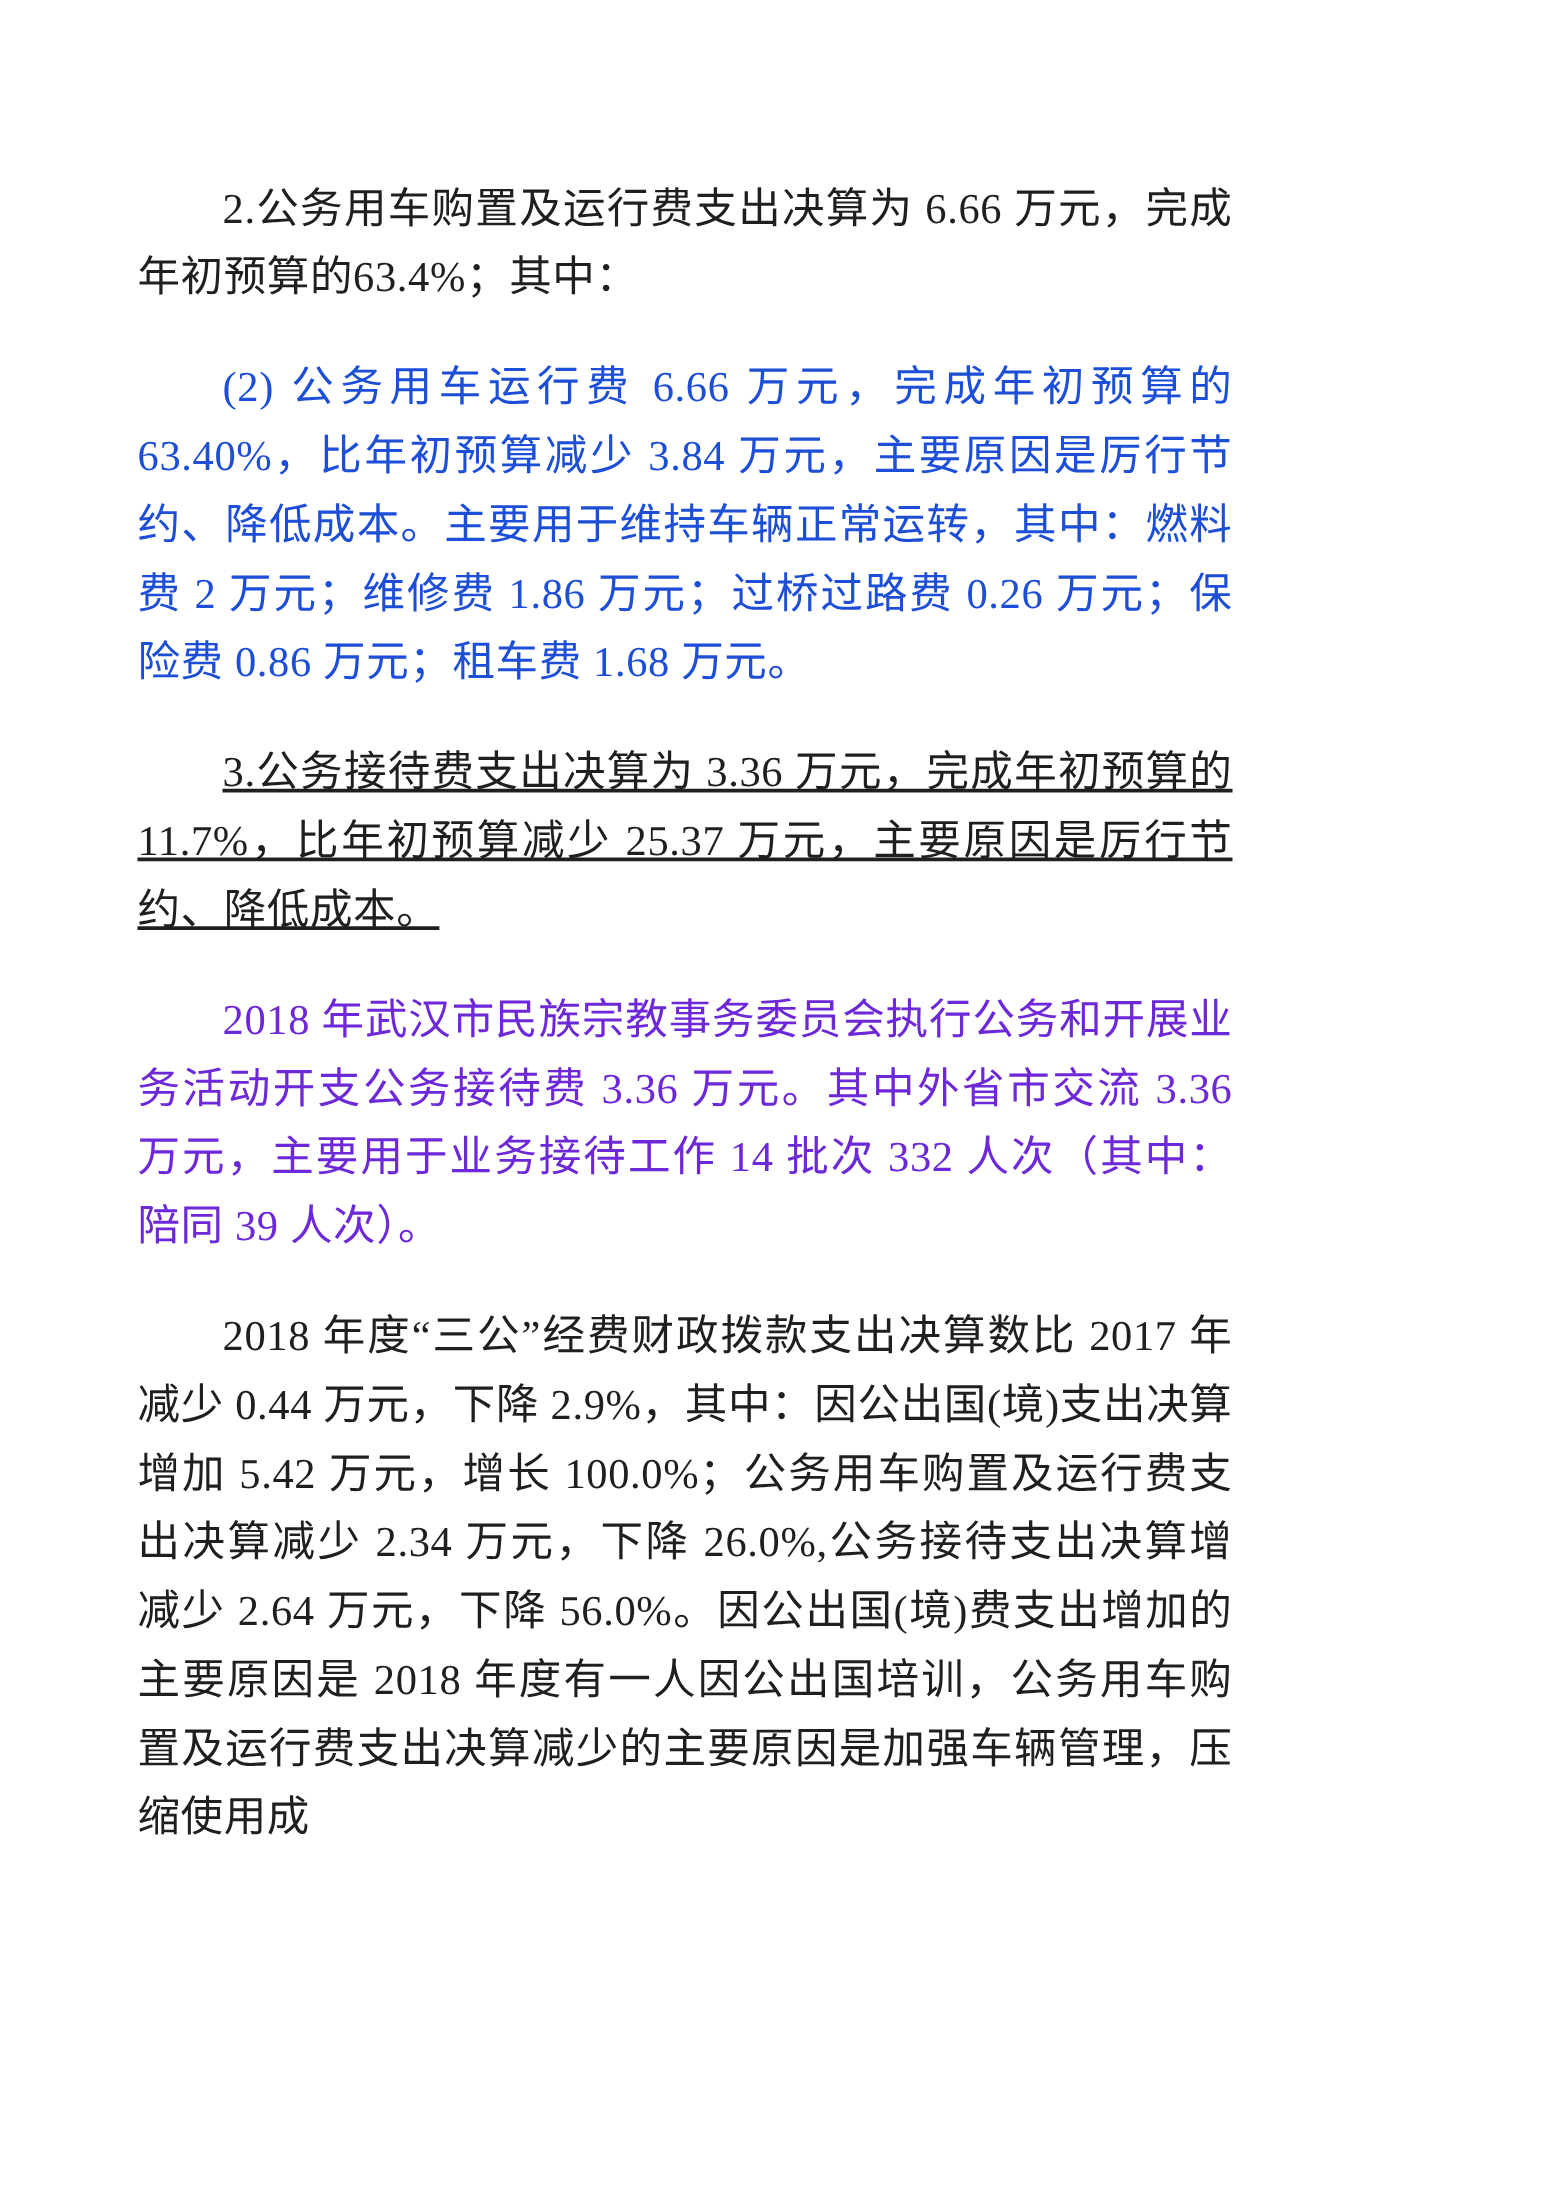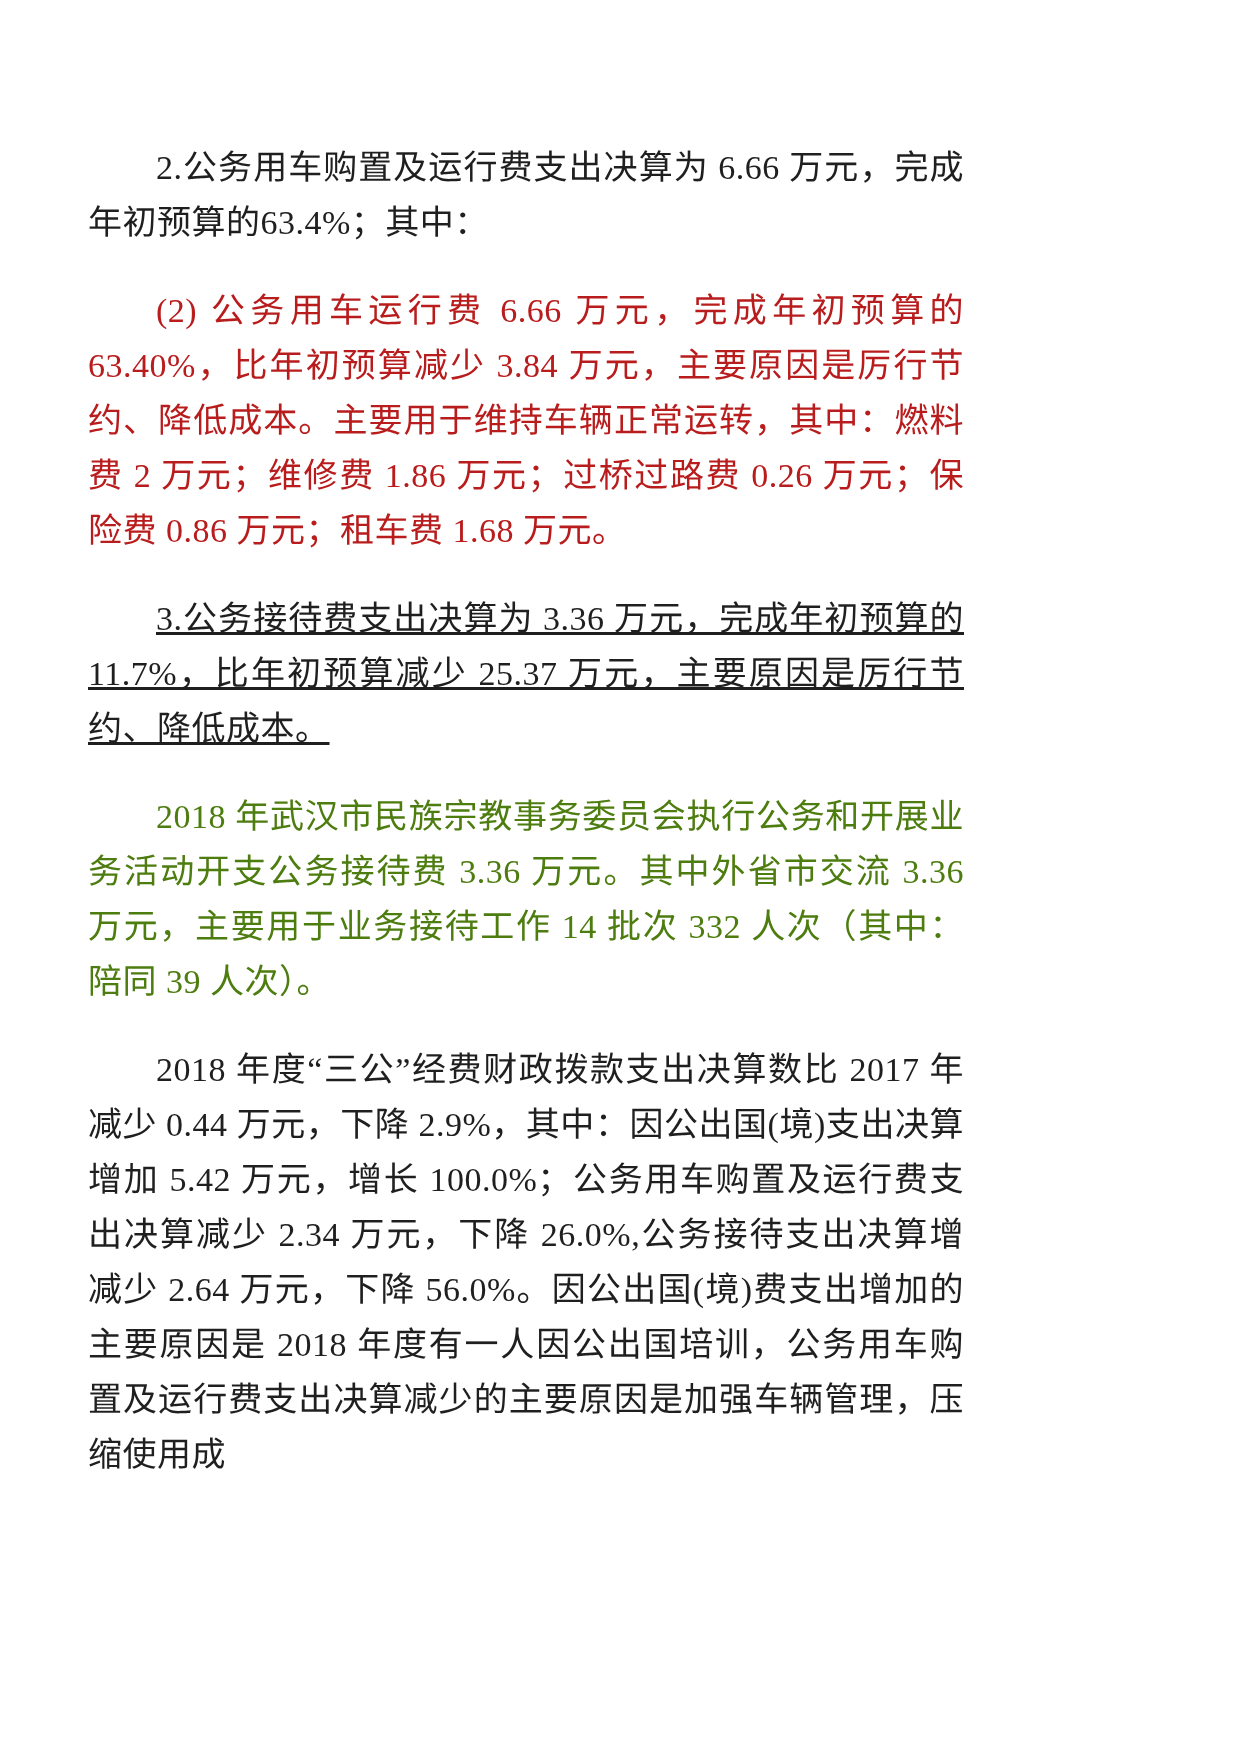--- a/index.html
+++ b/index.html
@@ -10,21 +10,21 @@
     width: 1240px;
     height: 1754px;
     background: #ffffff;
     overflow: hidden;
   }
   .page {
     box-sizing: border-box;
     width: 1240px;
     height: 1754px;
     background: #ffffff;
-    padding: 140px 180px 0 88px;
+    padding: 140px 180px 0 110px;
   }
   .text-block {
     width: 876px;
   }
   .para {
     margin: 0 0 33px 0;
     padding: 0;
     font-family: "Liberation Serif", "DejaVu Serif", serif;
     font-size: 34px;
     line-height: 55px;
@@ -36,18 +36,18 @@
     text-indent: 2em;
     word-break: normal;
   }
 </style>
 </head>
 <body style="background: rgb(255, 255, 255);">
 
 <div class="page">
   <div class="text-block">
     <p class="para" style="color: rgb(31, 31, 31);">2.公务用车购置及运行费支出决算为 6.66 万元，完成年初预算的63.4%；其中：</p>
-    <p class="para" style="color: #b91c1c;">(2) 公务用车运行费 6.66 万元，完成年初预算的63.40%，比年初预算减少 3.84 万元，主要原因是厉行节约、降低成本。主要用于维持车辆正常运转，其中：燃料费 2 万元；维修费 1.86 万元；过桥过路费 0.26 万元；保险费 0.86 万元；租车费 1.68 万元。</p>
+    <p class="para" style="color: #1d4ed8;">(2) 公务用车运行费 6.66 万元，完成年初预算的63.40%，比年初预算减少 3.84 万元，主要原因是厉行节约、降低成本。主要用于维持车辆正常运转，其中：燃料费 2 万元；维修费 1.86 万元；过桥过路费 0.26 万元；保险费 0.86 万元；租车费 1.68 万元。</p>
     <p class="para" style="color: rgb(31, 31, 31); text-decoration: underline;">3.公务接待费支出决算为 3.36 万元，完成年初预算的11.7%，比年初预算减少 25.37 万元，主要原因是厉行节约、降低成本。</p>
-    <p class="para" style="color: #4d7c0f;">2018 年武汉市民族宗教事务委员会执行公务和开展业务活动开支公务接待费 3.36 万元。其中外省市交流 3.36 万元，主要用于业务接待工作 14 批次 332 人次（其中：陪同 39 人次）。</p>
+    <p class="para" style="color: #6d28d9;">2018 年武汉市民族宗教事务委员会执行公务和开展业务活动开支公务接待费 3.36 万元。其中外省市交流 3.36 万元，主要用于业务接待工作 14 批次 332 人次（其中：陪同 39 人次）。</p>
     <p class="para" style="color: rgb(31, 31, 31);">2018 年度“三公”经费财政拨款支出决算数比 2017 年减少 0.44 万元，下降 2.9%，其中：因公出国(境)支出决算增加 5.42 万元，增长 100.0%；公务用车购置及运行费支出决算减少 2.34 万元，下降 26.0%,公务接待支出决算增减少 2.64 万元，下降 56.0%。因公出国(境)费支出增加的主要原因是 2018 年度有一人因公出国培训，公务用车购置及运行费支出决算减少的主要原因是加强车辆管理，压缩使用成</p>
   </div>
 </div>
 
 </body></html>

